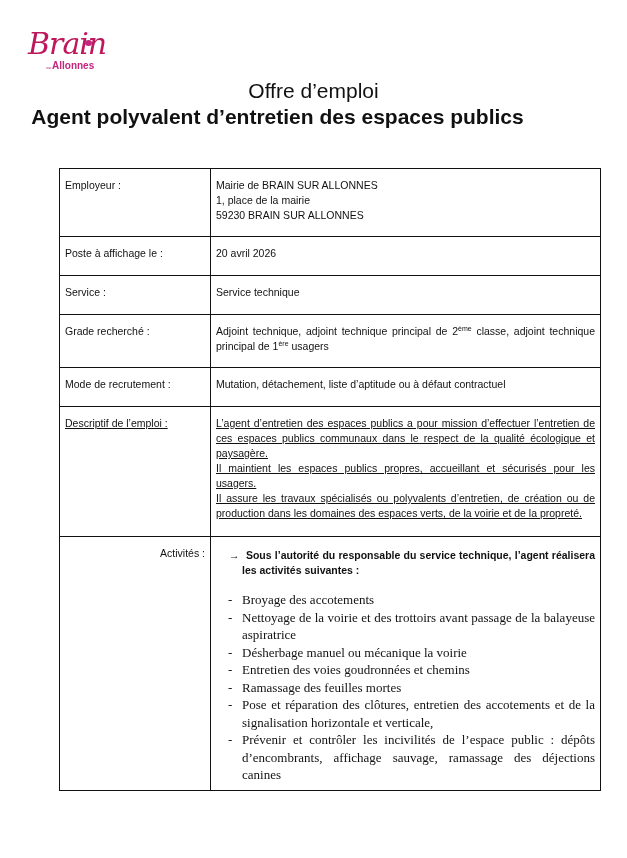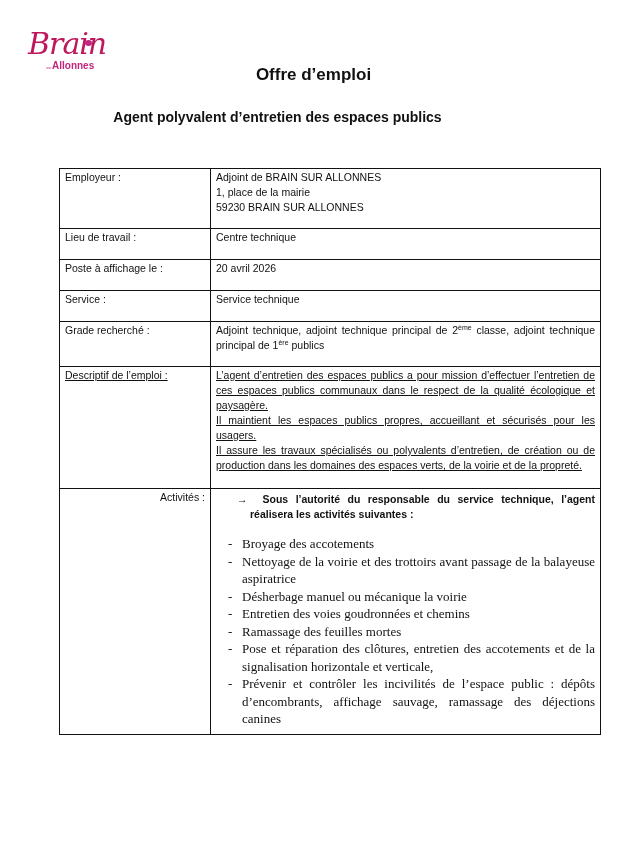--- a/index.html
+++ b/index.html
@@ -2,32 +2,32 @@
 <html><head>
 <meta charset="utf-8">
 <style>
   html, body { margin: 0; padding: 0; background: #ffffff; }
   body { width: 627px; height: 858px; position: relative; overflow: hidden; font-family: "Liberation Sans", "DejaVu Sans", sans-serif; color: #111; }
   .logo { position: absolute; left: 20px; top: 26px; width: 80px; height: 52px; }
   .logo-brain { position: absolute; left: 8px; top: 0px; font-family: "DejaVu Serif", serif; font-style: italic; font-size: 30px; color: #be185d; letter-spacing: -1px; line-height: 36px; }
   .logo-sur { position: absolute; left: 26px; top: 39px; font-size: 4px; color: #c2267d; }
   .logo-allonnes { position: absolute; left: 32px; top: 34px; font-size: 10px; font-weight: bold; color: #c2267d; line-height: 12px; }
   .logo-flower { position: absolute; left: 65px; top: 14px; width: 7px; height: 6px; border-radius: 50%; background: #c2267d; }
-  .title1 { position: absolute; left: 0; width: 627px; top: 64px; text-align: center; font-size: 17px; font-weight: bold; line-height: 22px; }
-  .title2 { position: absolute; left: 0; width: 555px; top: 106px; text-align: center; font-size: 14px; font-weight: bold; line-height: 22px; }
+  .title1 { position: absolute; left: 0; width: 627px; top: 80px; text-align: center; font-size: 21px; font-weight: normal; line-height: 22px; }
+  .title2 { position: absolute; left: 0; width: 555px; top: 106px; text-align: center; font-size: 21px; font-weight: bold; line-height: 22px; }
   table.offer { position: absolute; left: 59px; top: 168px; width: 542px; border-collapse: collapse; }
-  table.offer td { border: 1.5px solid #111; vertical-align: top; font-size: 10.5px; line-height: 15px; padding: 1px 5px 0 5px; }
+  table.offer td { border: 1.5px solid #111; vertical-align: top; font-size: 10.5px; line-height: 15px; padding: 9px 5px 0 5px; }
   td.lbl { width: 140px; }
   td.val { text-align: justify; }
   .r-employeur td { height: 58px; }
   .r-std td { height: 29px; }
   .r-grade td { height: 43px; }
   .r-desc td { height: 120px; text-decoration: underline; }
   .r-act td { height: 244px; text-align: right; }
-  .act-intro { font-weight: bold; padding-left: 18px; text-indent: -13px; margin: 2px 0 0 16px; text-align: justify; }
+  .act-intro { font-weight: bold; padding-left: 18px; text-indent: -13px; margin: 2px 0 0 8px; text-align: justify; }
   .act-list { list-style: none; margin: 13px 0 0 0; padding: 0; font-family: "Liberation Serif", "DejaVu Serif", serif; font-size: 13px; line-height: 17.5px; }
   .act-list li { position: relative; padding-left: 26px; text-align: justify; }
   .act-list li .dash { position: absolute; left: 12px; top: 0; }
   sup { font-size: 7px; line-height: 0; }
 </style>
 </head>
 <body>
 
 <div class="logo">
   <span class="logo-brain">Brain</span>
@@ -37,40 +37,40 @@
 </div>
 
 <div class="title1">Offre d’emploi</div>
 <div class="title2">Agent polyvalent d’entretien des espaces publics</div>
 
 <table class="offer">
   <tbody>
       <tr class="r-employeur">
     <td class="lbl">Employeur :</td>
     <td class="val">
-      <div>Adjoint de BRAIN SUR ALLONNES</div>
+      <div>Mairie de BRAIN SUR ALLONNES</div>
       <div>1, place de la mairie</div>
       <div>59230 BRAIN SUR ALLONNES</div>
     </td>
-  </tr>
-  <tr class="r-std">
-    <td class="lbl">Lieu de travail :</td>
-    <td class="val">Centre technique</td>
   </tr>
   <tr class="r-std">
     <td class="lbl">Poste à affichage le :</td>
     <td class="val">20 avril 2026</td>
   </tr>
   <tr class="r-std">
     <td class="lbl">Service :</td>
     <td class="val">Service technique</td>
   </tr>
   <tr class="r-grade">
     <td class="lbl">Grade recherché :</td>
-    <td class="val"><span>Adjoint technique, adjoint technique principal de 2</span><sup>ème</sup><span> classe, adjoint technique principal de 1</span><sup>ère</sup><span> publics</span></td>
+    <td class="val"><span>Adjoint technique, adjoint technique principal de 2</span><sup>ème</sup><span> classe, adjoint technique principal de 1</span><sup>ère</sup><span> usagers</span></td>
+  </tr>
+  <tr class="r-std">
+    <td class="lbl">Mode de recrutement :</td>
+    <td class="val">Mutation, détachement, liste d’aptitude ou à défaut contractuel</td>
   </tr>
   <tr class="r-desc">
     <td class="lbl">Descriptif de l’emploi :</td>
     <td class="val">
       <div>L’agent d’entretien des espaces publics a pour mission d’effectuer l’entretien de ces espaces publics communaux dans le respect de la qualité écologique et paysagère.</div>
       <div>Il maintient les espaces publics propres, accueillant et sécurisés pour les usagers.</div>
       <div>Il assure les travaux spécialisés ou polyvalents d’entretien, de création ou de production dans les domaines des espaces verts, de la voirie et de la propreté.</div>
     </td>
   </tr>
   <tr class="r-act">

